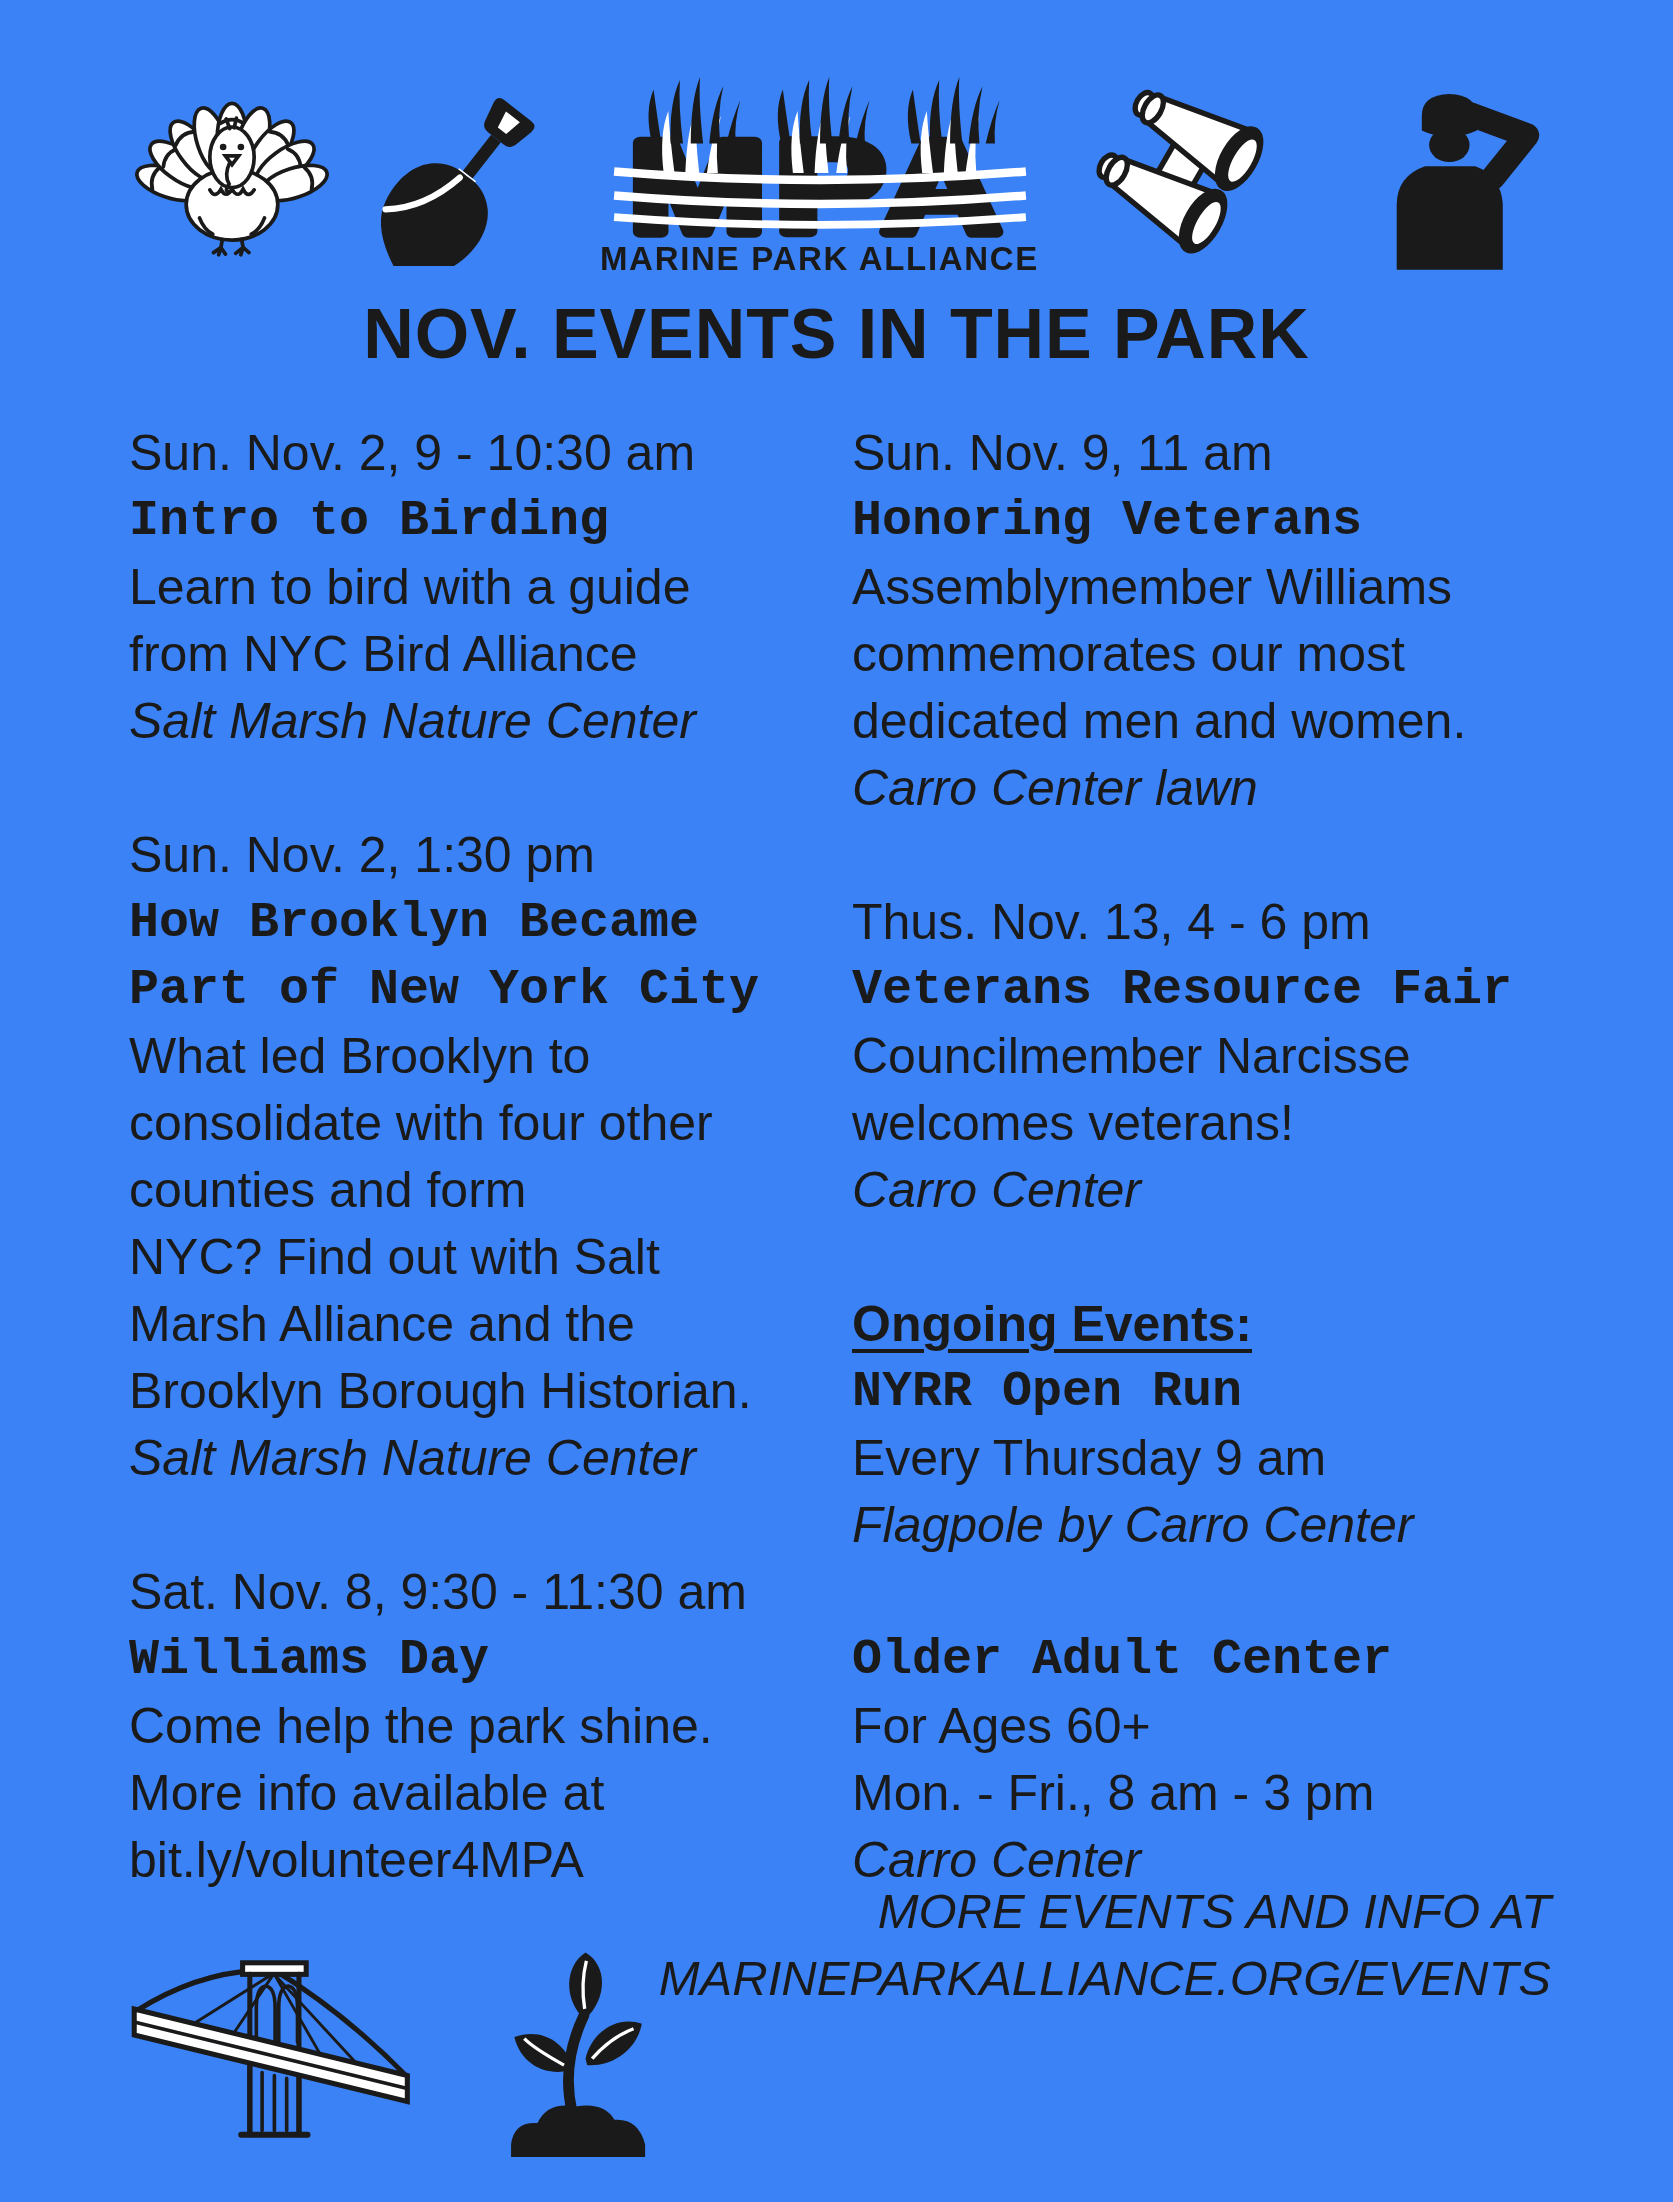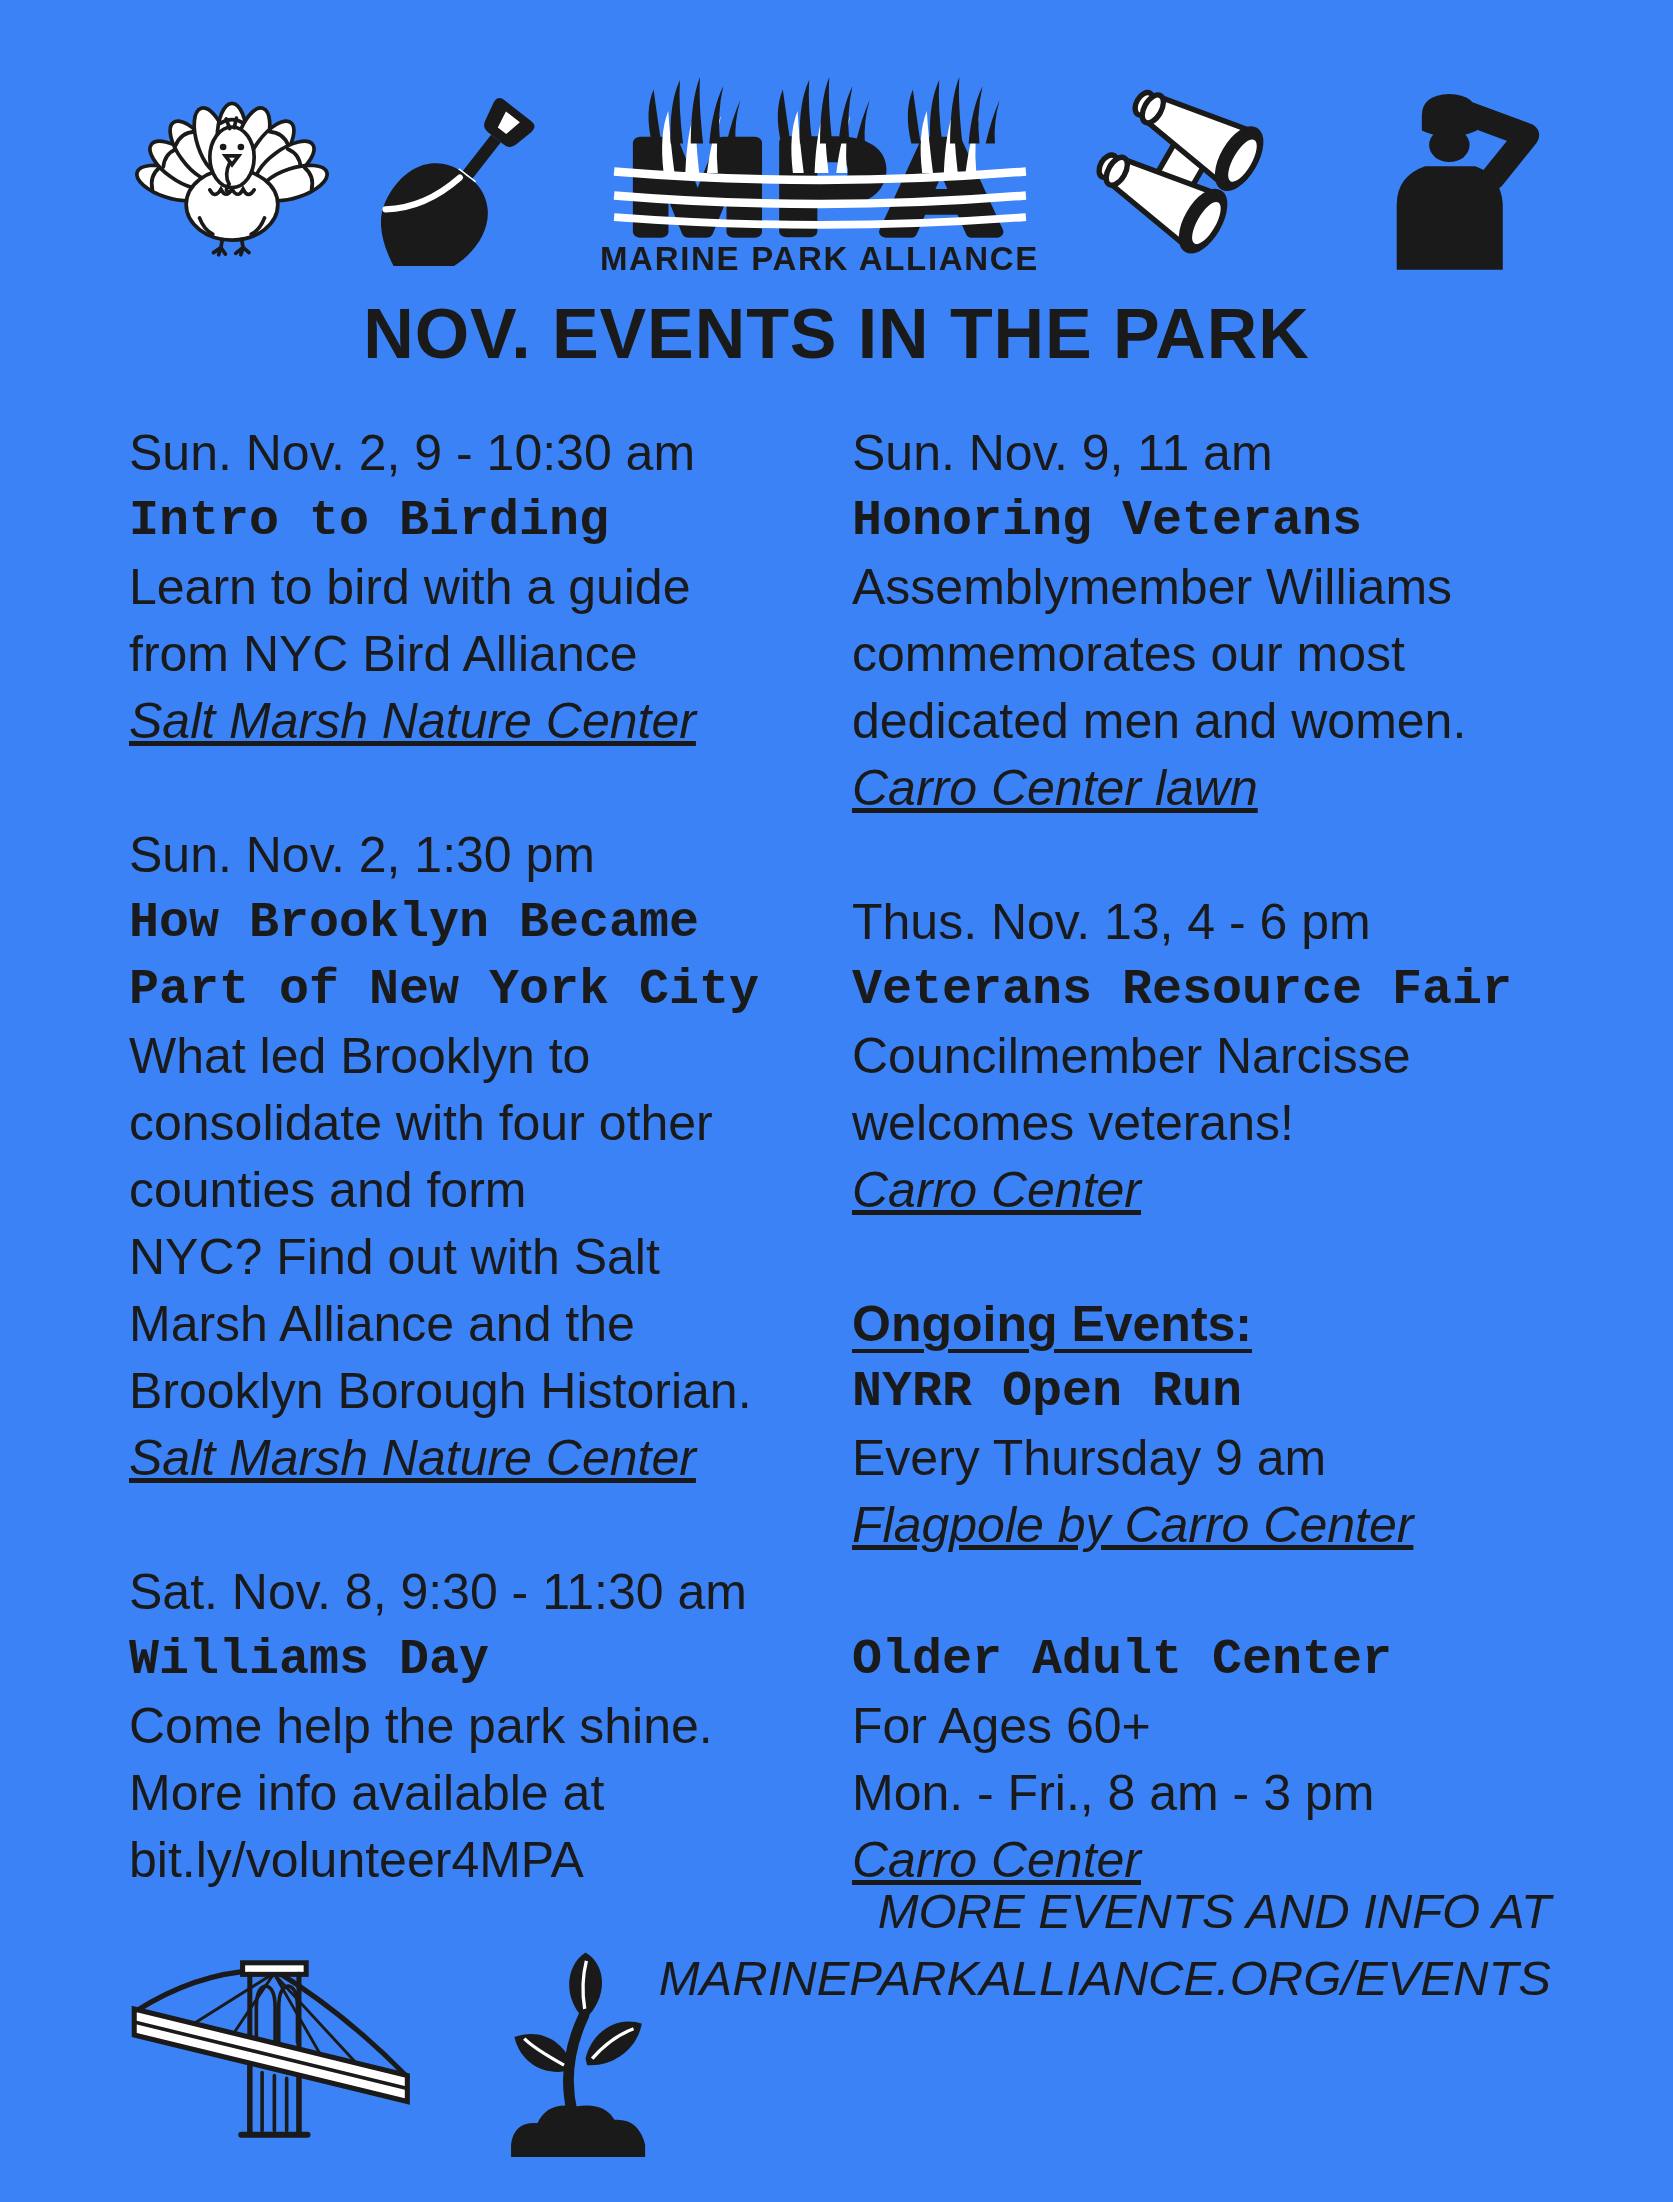--- a/index.html
+++ b/index.html
@@ -11,21 +11,21 @@
   .logo{display:flex;flex-direction:column;align-items:center;}
   .logo-name{font-weight:bold;font-size:33px;letter-spacing:1.7px;margin-top:1.7px;white-space:nowrap;}
   .title{position:absolute;top:299px;left:0;width:100%;text-align:center;margin:0;
          font-size:70px;font-weight:bold;letter-spacing:0.9px;line-height:1.0;}
   .col{position:absolute;top:420px;font-size:50px;line-height:67px;}
   .col-left{left:129px;width:714px;}
   .col-right{left:852px;width:723px;}
   .event{margin-bottom:67px;}
   .line{white-space:nowrap;}
   .etitle{font-weight:bold;font-family:Liberation Mono, monospace;}
-  .eloc{font-style:italic;text-decoration:underline;}
+  .eloc{font-style:italic;}
   .ongoing-heading{font-weight:bold;text-decoration:underline;
                    text-decoration-thickness:4.3px;text-underline-offset:7.7px;}
   .copyright{position:absolute;top:1917px;right:122px;font-size:29px;letter-spacing:0.4px;}
   .more-info{position:absolute;top:1878px;right:122px;text-align:right;
              font-style:italic;font-size:49px;line-height:67px;}
   .bridge{position:absolute;left:127px;top:1941px;}
   .sprout{position:absolute;left:506px;top:1946px;}
 </style>
 </head>
 <body>

